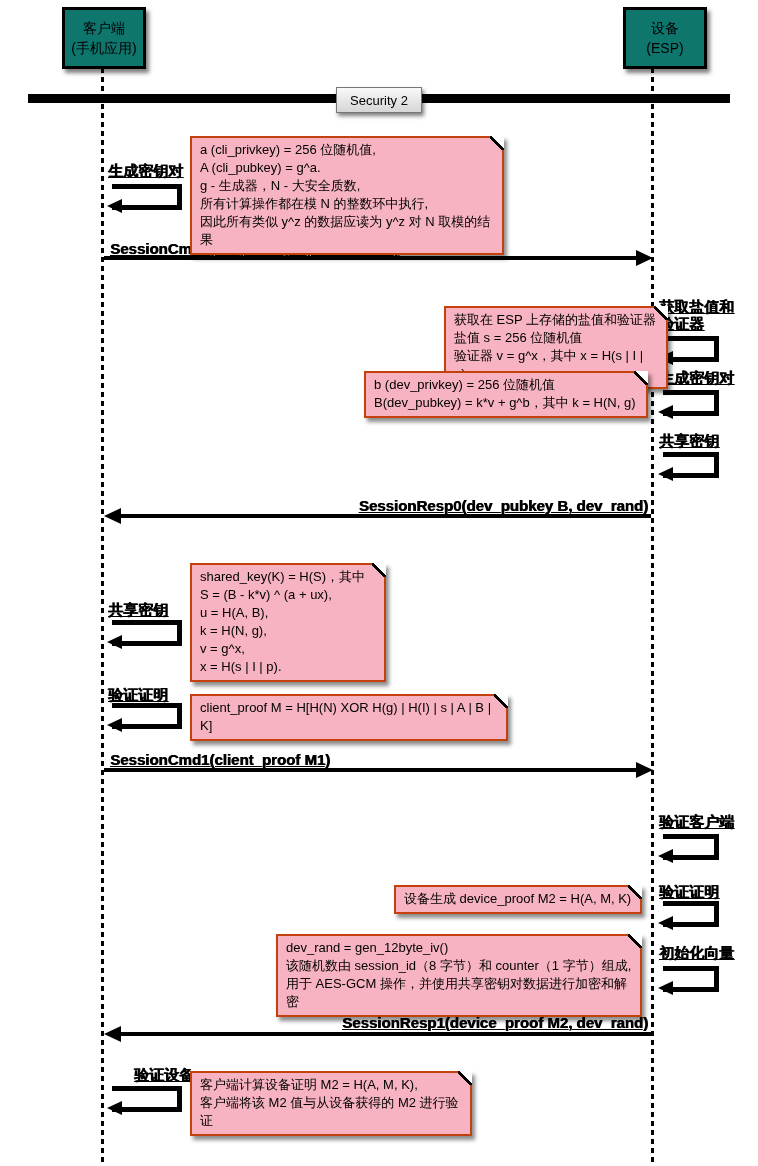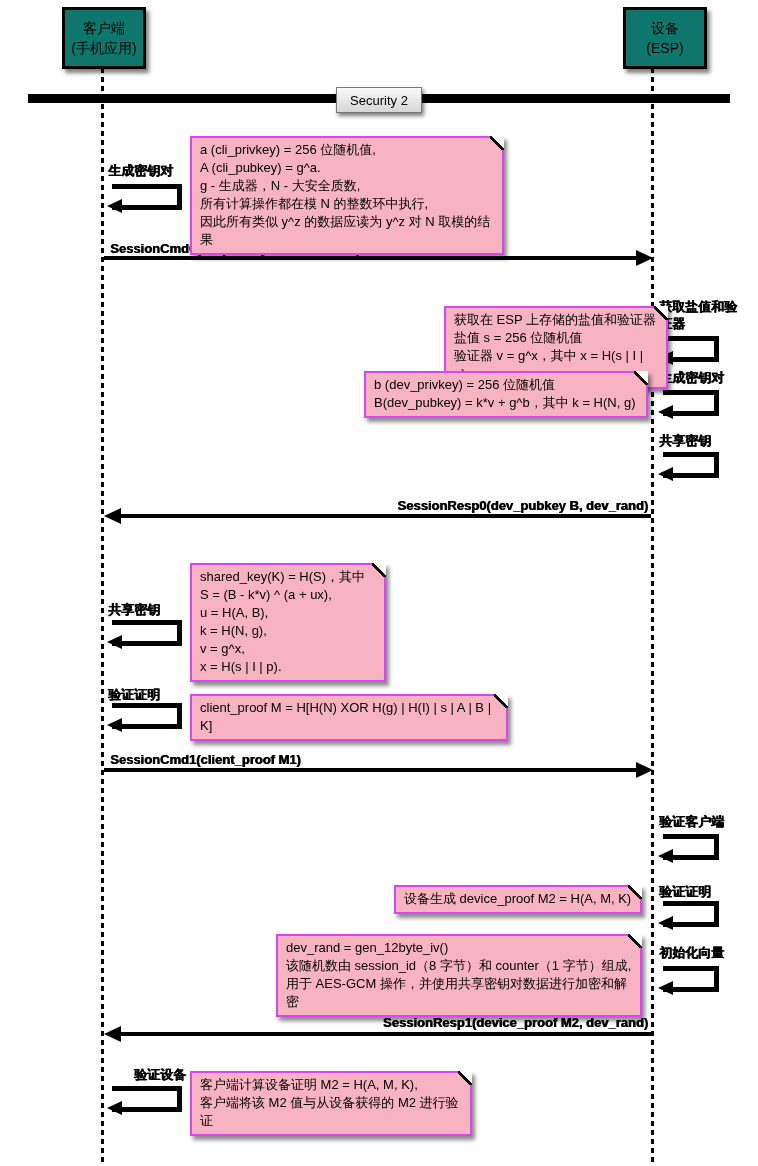--- a/index.html
+++ b/index.html
@@ -22,31 +22,31 @@
   }
   .divider-bar { position: absolute; left: 28px; top: 94px; width: 702px; height: 9px; background: #000; z-index: 2; }
   .divider-label {
     position: absolute; left: 336px; top: 87px; width: 86px; height: 26px;
     background: linear-gradient(#f9f9f9, #d6d6d6); border: 1px solid #777;
     box-shadow: 2px 3px 4px rgba(0,0,0,.5);
     display: flex; align-items: center; justify-content: center; font-size: 13px; z-index: 3;
   }
   .note {
     position: absolute; background: var(--note-fill, #f7b3c1);
-    border: 2px solid #d946ef; box-shadow: 3px 4px 4px rgba(0,0,0,.45);
+    border: 2px solid #c2410c; box-shadow: 3px 4px 4px rgba(0,0,0,.45);
     padding: 3px 8px 4px; font-size: 13px; line-height: 18px;
     white-space: pre-line; z-index: 5;
   }
   .note::after {
     content: ""; position: absolute; top: -2px; right: -2px; width: 14px; height: 14px;
     background: linear-gradient(to bottom left, #fff 0 44%, #000 44% 58%, rgba(0,0,0,0) 58%);
   }
   .flow-label {
-    position: absolute; font-size: 13px; font-weight: bold; line-height: 17px;
-    text-shadow: 0.7px 0 0 #000; z-index: 4;
+    position: absolute; font-size: 15px; font-weight: bold; line-height: 17px;
+    text-shadow: 0.7px 0 0 #000; z-index: 4; text-decoration: underline;
   }
   .loop {
     position: absolute; height: 26px; border: 5px solid #000; border-left: 0; z-index: 3;
   }
   .loop-arrow {
     position: absolute; left: -5px; top: 10px; width: 0; height: 0;
     border-top: 7px solid transparent; border-bottom: 7px solid transparent;
     border-right: 15px solid #000;
   }
   .loop-client { left: 112px; width: 70px; }

